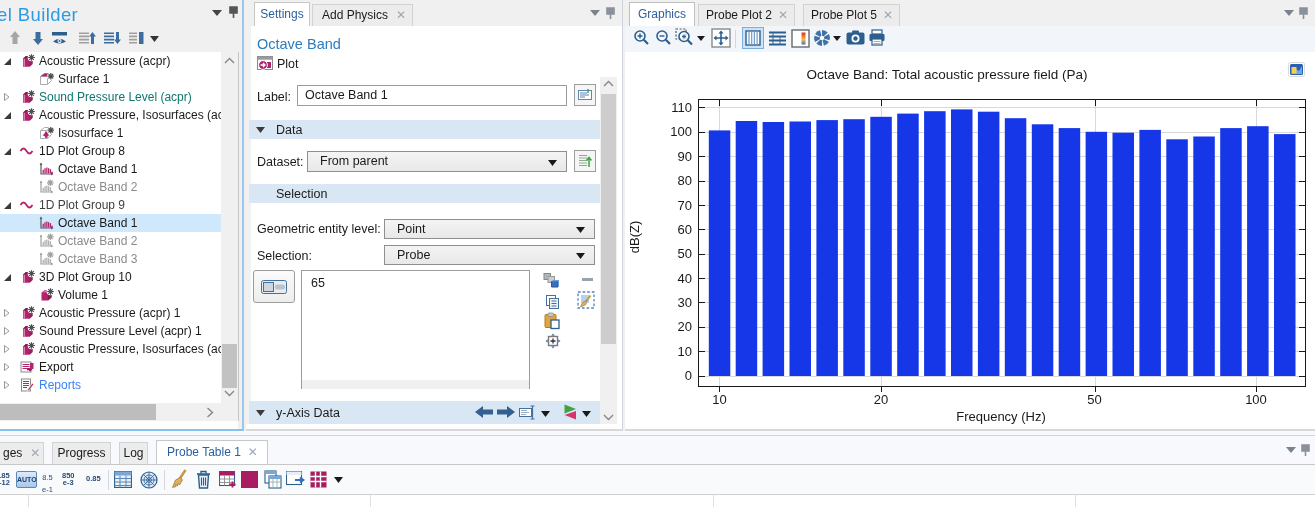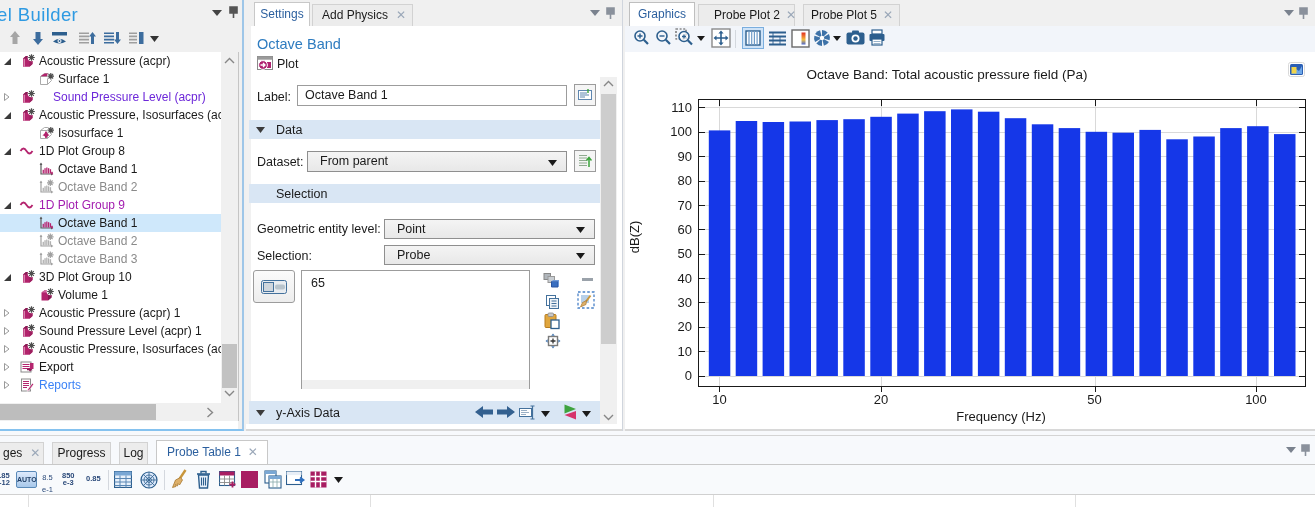--- a/index.html
+++ b/index.html
@@ -107,21 +107,21 @@
         <svg width="16" height="16" style="position:absolute;left:19px;top:1px">
           <path d="M4 5.5 L7 3 L13.5 3 L13.5 11 L10.5 13.8 L4 13.8 Z" fill="#b2236c"></path>
           <path d="M4 5.5 L7 3 L13.5 3 L10.5 5.5 Z" fill="#871a52"></path>
           <path d="M10.5 5.5 L13.5 3 L13.5 11 L10.5 13.8 Z" fill="#9c1f5f"></path>
           <path d="M5.2 5.8 V13.6" stroke="#e8aecb" stroke-width="1"></path>
           <circle cx="12.5" cy="4.5" r="3.8" fill="#fff"></circle>
           <g stroke="#4d4d4d" stroke-width="1.2">
             <path d="M12.5 1.2000000000000002v6.6M9.2 4.5h6.6M10.2 2.2l4.6 4.6M10.2 6.8l4.6 -4.6"></path>
           </g>
         </svg>
-        <span style="position:absolute;left:53px;top:2px;color:#6d28d9;white-space:nowrap">Sound Pressure Level (acpr)</span>
+        <span style="position:absolute;left:39px;top:2px;color:#0f766e;white-space:nowrap">Sound Pressure Level (acpr)</span>
       </div>
 <div class="abs" style="left:0;top:54px;width:221px;height:18px">
         <svg width="9" height="9" style="position:absolute;left:3px;top:5px">
           <path d="M8 1 V8 H1 Z" fill="#3b3b3b"></path>
         </svg>
         <svg width="16" height="16" style="position:absolute;left:19px;top:1px">
           <path d="M4 5.5 L7 3 L13.5 3 L13.5 11 L10.5 13.8 L4 13.8 Z" fill="#b2236c"></path>
           <path d="M4 5.5 L7 3 L13.5 3 L10.5 5.5 Z" fill="#871a52"></path>
           <path d="M10.5 5.5 L13.5 3 L13.5 11 L10.5 13.8 Z" fill="#9c1f5f"></path>
           <path d="M5.2 5.8 V13.6" stroke="#e8aecb" stroke-width="1"></path>
@@ -187,21 +187,21 @@
         </svg>
         <span style="position:absolute;left:58px;top:2px;color:#8a8a8a;white-space:nowrap">Octave Band 2</span>
       </div>
 <div class="abs" style="left:0;top:144px;width:221px;height:18px">
         <svg width="9" height="9" style="position:absolute;left:3px;top:5px">
           <path d="M8 1 V8 H1 Z" fill="#3b3b3b"></path>
         </svg>
         <svg width="16" height="16" style="position:absolute;left:19px;top:1px">
           <path d="M1.5 8 Q4.5 3 7.5 8 T13.5 8" fill="none" stroke="#b5256f" stroke-width="1.8"></path>
         </svg>
-        <span style="position:absolute;left:39px;top:2px;color:#a21caf;white-space:nowrap">1D Plot Group 9</span>
+        <span style="position:absolute;left:39px;top:2px;color:#404040;white-space:nowrap">1D Plot Group 9</span>
       </div>
 <div class="abs" style="left:0;top:162px;width:221px;height:18px;background:#cfe8fb">
         <svg width="16" height="16" style="position:absolute;left:38px;top:1px">
           <path d="M3 2.5 V13 H14" fill="none" stroke="#5a5a5a" stroke-width="1.2"></path>
           <path d="M1.6 4 L3 1.6 L4.4 4 Z M13 11.6 L15.4 13 L13 14.4 Z" fill="#5a5a5a"></path>
           <g fill="#b5256f">
             <rect x="4.6" y="8.8" width="1.3" height="3.7"></rect>
             <rect x="6.4" y="7.2" width="1.3" height="5.3"></rect>
             <rect x="8.2" y="6.5" width="1.3" height="6"></rect>
             <rect x="10" y="7.2" width="1.3" height="5.3"></rect>
@@ -546,21 +546,21 @@
         <path d="M1 1 L5.5 5.5 L10 1" fill="none" stroke="#878787" stroke-width="1.4"></path>
       </svg>
     </div>
   <div class="abs" style="left:355px;top:94px;width:15px;height:250px;background:#cdcdcd"></div>
 </div>
 <div class="abs" style="left:622px;top:0;width:1px;height:431px;background:#d0d5dd"></div>
 
 <div class="abs" id="graphics" style="left:625px;top:0;width:690px;height:431px;background:#fff;border-bottom:2px solid #d8d8d8">
   <div class="abs" style="left:0;top:0;width:690px;height:26px;background:#f0f0f0"></div>
   <div class="abs" style="left:4px;top:2px;width:66px;height:24px;background:#fff;border:1px solid #bfbfbf;border-bottom:none;color:#2b5f9e;text-align:center;line-height:22px">Graphics</div>
-  <div class="abs" style="left:73px;top:4px;width:97px;height:22px;background:#ececec;border:1px solid #d2d2d2;border-bottom:none;line-height:20px;white-space:nowrap"><span style="margin-left:15px">Probe Plot 2</span><span style="color:#9aa7b8;margin-left:6px">✕</span></div>
+  <div class="abs" style="left:73px;top:4px;width:97px;height:22px;background:#ececec;border:1px solid #d2d2d2;border-bottom:none;line-height:20px;white-space:nowrap"><span style="margin-left:7px">Probe Plot 2</span><span style="color:#9aa7b8;margin-left:6px">✕</span></div>
   <div class="abs" style="left:178px;top:4px;width:97px;height:22px;background:#ececec;border:1px solid #d2d2d2;border-bottom:none;line-height:20px;white-space:nowrap"><span style="margin-left:7px">Probe Plot 5</span><span style="color:#9aa7b8;margin-left:6px">✕</span></div>
   <div class="abs" style="left:659px;top:10px">
       <svg width="10" height="6">
         <path d="M0 0h10L5 6z" fill="#7a828e"></path>
       </svg>
     </div>
   <div class="abs" style="left:674px;top:7px">
       <svg width="9" height="13">
         <path d="M1 1h7v6H1z M2 7h5 M4.5 7v5" stroke="#8a919c" stroke-width="1.6" fill="#8a919c"></path>
       </svg>

